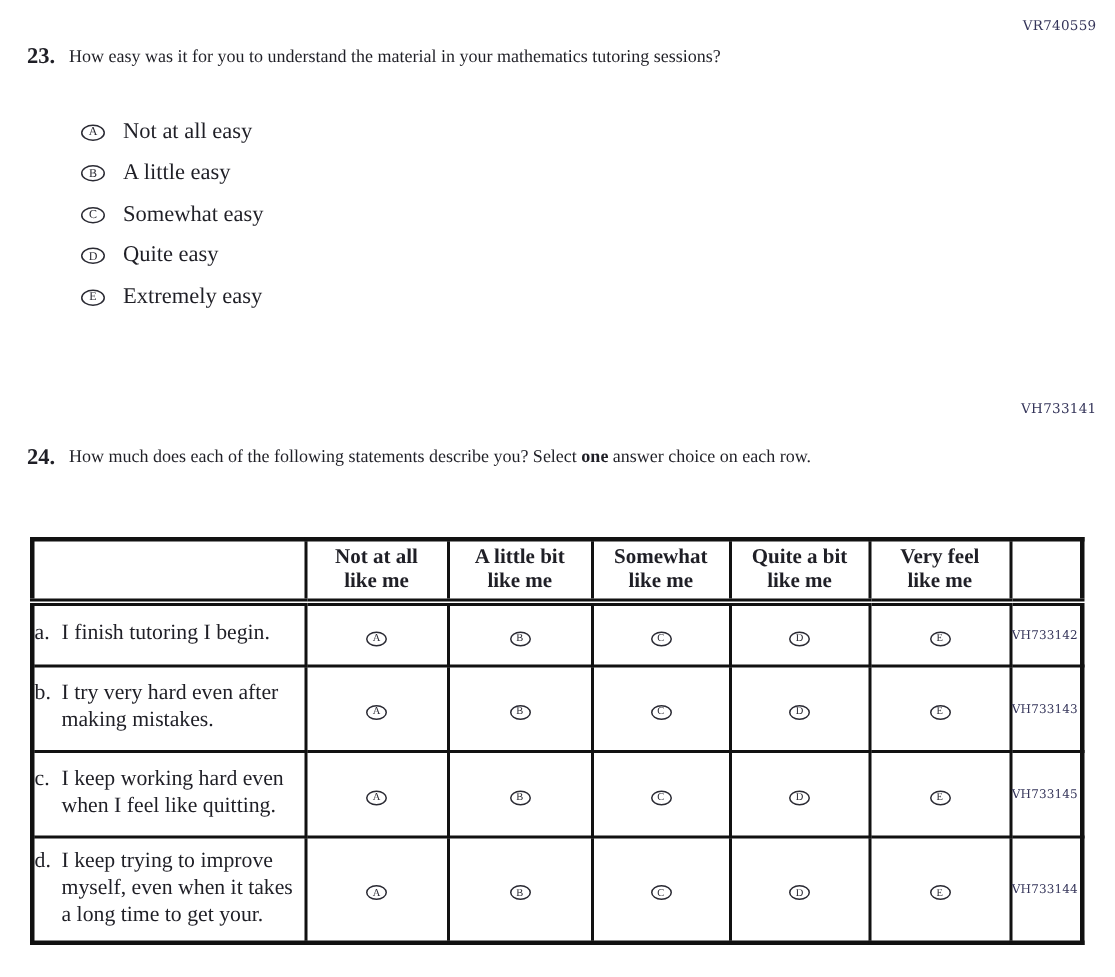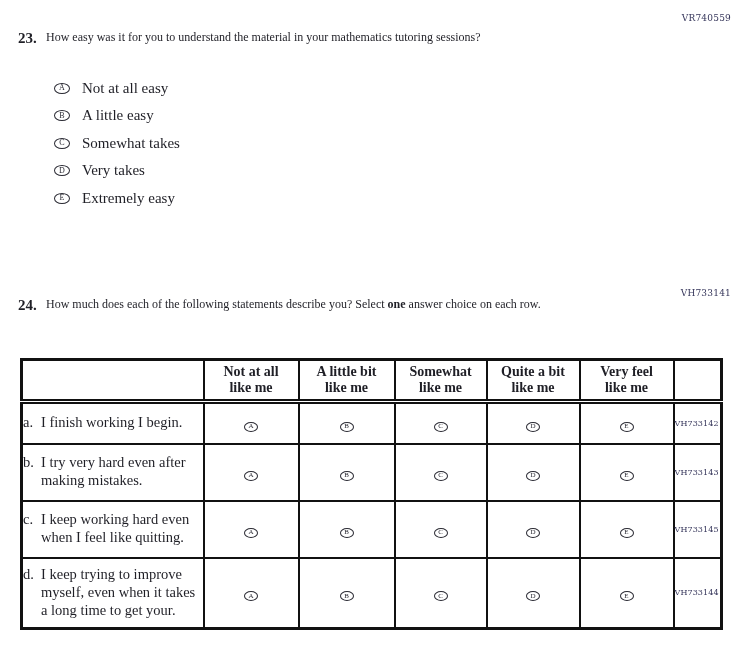--- a/index.html
+++ b/index.html
@@ -14,21 +14,21 @@
 
   .survey-code {
     position: absolute;
     right: 12px;
     font-family: "DejaVu Serif", serif;
     font-size: 9px;
     color: #35355a;
     letter-spacing: 0.2px;
   }
   #q23-code { top: 13px; margin-left: 44px; }
-  #q24-code { top: 288px; text-align: right; }
+  #q24-code { top: 268px; text-align: right; }
 
   .question-block {
     position: absolute;
     left: 18px;
     display: flex;
   }
   #q23-block { top: 30px; }
   #q24-block { top: 297px; }
 
   .q-number {
@@ -140,25 +140,25 @@
   <div class="option-row">
     <span class="bubble">A</span>
     <span class="option-label">Not at all easy</span>
   </div>
   <div class="option-row">
     <span class="bubble">B</span>
     <span class="option-label">A little easy</span>
   </div>
   <div class="option-row">
     <span class="bubble">C</span>
-    <span class="option-label">Somewhat takes</span>
+    <span class="option-label">Somewhat easy</span>
   </div>
   <div class="option-row">
     <span class="bubble">D</span>
-    <span class="option-label">Very takes</span>
+    <span class="option-label">Quite easy</span>
   </div>
   <div class="option-row">
     <span class="bubble">E</span>
     <span class="option-label">Extremely easy</span>
   </div>
 </div>
 
 <div class="survey-code" id="q24-code">VH733141</div>
 
 <div class="question-block" id="q24-block">
@@ -185,21 +185,21 @@
       <th><span>Quite a bit</span><br><span>like me</span></th>
       <th><span>Very feel</span><br><span>like me</span></th>
       <th></th>
     </tr>
   </thead>
   <tbody>
     <tr class="row-a">
       <td class="cell-stem">
         <div class="stem">
             <span class="stem-letter">a.</span>
-            <span class="stem-text">I finish working I begin.</span>
+            <span class="stem-text">I finish tutoring I begin.</span>
           </div>
       </td>
       <td class="cell-bubble"><span class="bubble">A</span></td>
       <td class="cell-bubble"><span class="bubble">B</span></td>
       <td class="cell-bubble"><span class="bubble">C</span></td>
       <td class="cell-bubble"><span class="bubble">D</span></td>
       <td class="cell-bubble"><span class="bubble">E</span></td>
       <td class="cell-code">VH733142</td>
     </tr>
     <tr class="row-b">

